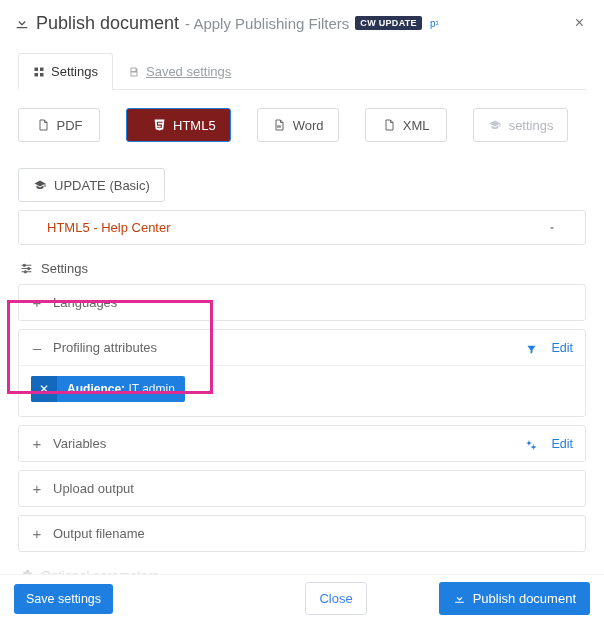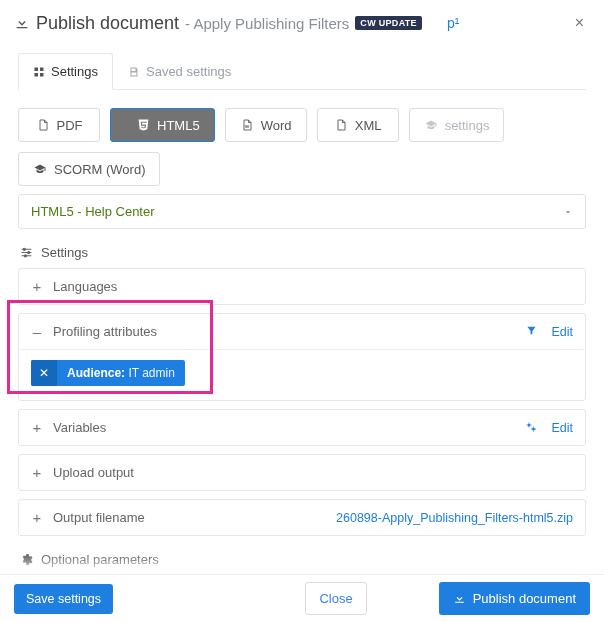--- a/index.html
+++ b/index.html
@@ -17,65 +17,65 @@
   .titlebar {
     display: flex; align-items: center; gap: 6px;
     padding: 10px 14px 8px 14px;
   }
   .titlebar .title { font-size: 18px; color:#444; font-weight:400;}
   .titlebar .subtitle { font-size: 15px; color:#8a8f98; font-weight:300;}
   .badge-cw {
     background:#2b3452; color:#fff; font-size:9px; font-weight:600;
     padding:2px 5px; border-radius:2px; letter-spacing:0.3px;
   }
-  .title-sup { color:#1e7fe0; font-size:14px; margin-left:19px; }
+  .title-sup { color:#1e7fe0; font-size:10px; margin-left:2px; }
   .close-x { margin-left:auto; color:#777; cursor:pointer; font-size:16px; padding:4px 6px;}
   .content {
     flex:1; overflow-y:auto; padding: 0 18px 10px 18px;
     border-top:1px solid #fff;
   }
   
   .content::-webkit-scrollbar { width:6px; }
   .content::-webkit-scrollbar-thumb { background:#c9ccd1; border-radius:3px;}
   .tabs { display:flex; margin-top:8px; border-bottom:1px solid #e5e7ea;}
   .tab {
     display:flex; align-items:center; gap:6px;
     padding:10px 14px; font-size:13px; color:#888;
     border:1px solid transparent; border-bottom:none;
     cursor:pointer;
   }
   .tab.active {
     color:#333; border-color:#e5e7ea; border-bottom:1px solid #fff;
     margin-bottom:-1px; background:#fff; border-radius:3px 3px 0 0;
   }
-  .formats { display:flex; flex-wrap:wrap; gap:10px; margin:18px 0 8px 0;}
+  .formats { display:flex; flex-wrap:wrap; gap:26px; margin:18px 0 8px 0;}
   .fmt {
     display:flex; align-items:center; justify-content:center; gap:7px;
     min-width:82px; height:34px; padding:0 14px;
     border:1px solid #d9dce0; border-radius:3px; background:#fff;
     color:#555; font-size:13px; cursor:pointer;
   }
-  .fmt.selected { background:#737373; color:#fff; border-color:#1e7fe0;padding-left:25px;}
+  .fmt.selected { background:#7f1d1d; color:#fff; border-color:#1e7fe0;padding-left:25px;}
   .fmt.disabled { color:#b3b7bd; }
   .fmt .ico { width:14px; height:14px; display:inline-flex; align-items:center; justify-content:center;}
   .select-row {
     display:flex; align-items:center; justify-content:space-between;
-    border:1px solid #e1e3e7; border-radius:3px; padding:9px 12px; margin-top:8px;
-    color:#4d7c0f; font-size:13px; cursor:pointer;
+    border:1px solid #e1e3e7; border-radius:3px; padding:9px 28px; margin-top:8px;
+    color:#c2410c; font-size:13px; cursor:pointer;
   }
   .sect-head { display:flex; align-items:center; gap:8px; margin:16px 0 8px 2px; color:#555; font-size:13px;}
   .acc {
     border:1px solid #e4e6ea; border-radius:3px; margin-bottom:8px; background:#fff;
   }
   .acc-head {
     display:flex; align-items:center; justify-content:space-between;
     padding:9px 12px; color:#666; font-size:13px; cursor:pointer;
   }
   .acc-head .left { display:flex; align-items:center; gap:10px;}
-  .acc-head .right { display:flex; align-items:flex-start; gap:14px; color:#1e7fe0; font-size:12.5px;}
+  .acc-head .right { display:flex; align-items:flex-end; gap:14px; color:#1e7fe0; font-size:12.5px;}
   .acc-body { padding:10px 12px 14px 12px; border-top:1px solid #eef0f3;}
   .chip {
     display:inline-flex; align-items:center; background:#1e7fe0; color:#fff;
     border-radius:2px; overflow:hidden; font-size:12px;
   }
   .chip .chip-x { background:#1569bd; padding:6px 8px; cursor:pointer; }
   .chip .chip-body { padding:5px 10px; }
   .chip .chip-key { font-weight:600; }
   .chip .chip-val { font-weight:300; opacity:0.92; }
   .highlight {
@@ -97,21 +97,21 @@
     display:flex; align-items:center; padding:0 14px; background:#fff;
     border-top:1px solid #f0f1f3;
     gap:32px;
   }
   .btn { border-radius:3px; font-size:13px; padding:8px 13px; cursor:pointer; border:1px solid transparent; display:inline-flex; align-items:center; gap:7px;}
   .btn.primary { background:#1e7fe0; color:#fff; }
   .btn.primary.small { font-size:12.5px; padding:7px 11px;}
   .btn.plain { background:#fff; color:#3b82f6; border-color:#d9dce0;}
   .footer .spacer { flex:1; }
   svg { display:block; }
-  .muted { color:#9aa0a8; }
+  .muted { color:#9aa0a8;text-decoration:underline; }
   .plus, .minus { font-size:15px; width:12px; text-align:center; color:#777;}
 </style>
 </head>
 <body>
 
 <div class="dialog">
 
   <div class="titlebar">
     <span>
       <svg width="16" height="16" viewBox="0 0 24 24" fill="#555">
@@ -193,21 +193,21 @@
             </svg>
           </span>
         <span>settings</span>
       </div>
       <div class="fmt">
         <span class="ico">
             <svg width="14" height="12" viewBox="0 0 24 24" fill="#555">
               <path d="M12 3L1 9l11 6 9-5v6h2V9L12 3zM5 13v4c0 1.7 3.1 3 7 3s7-1.3 7-3v-4l-7 4-7-4z"></path>
             </svg>
           </span>
-        <span>SCORM (Word)</span>
+        <span>UPDATE (Basic)</span>
       </div>
     </div>
 
     <div class="select-row">
       <span>HTML5 - Help Center</span>
       <span>
           <svg width="10" height="10" viewBox="0 0 24 24" fill="#777">
             <path d="M7 10l5 5 5-5z"></path>
           </svg>
         </span>
@@ -285,23 +285,20 @@
             <span>Upload output</span>
           </div>
       </div>
     </div>
 
     <div class="acc">
       <div class="acc-head">
         <div class="left">
             <span class="plus">+</span>
             <span>Output filename</span>
-          </div>
-        <div class="right">
-            <span class="filename">260898-Apply_Publishing_Filters-html5.zip</span>
           </div>
       </div>
     </div>
 
     <div class="opt-head">
       <span>
           <svg width="13" height="13" viewBox="0 0 24 24" fill="#555">
             <path d="M12 8a4 4 0 100 8 4 4 0 000-8zm9 4a7 7 0 00-.1-1.2l2.1-1.6-2-3.5-2.5 1a7 7 0 00-2-1.2L16 2h-4l-.5 2.5a7 7 0 00-2 1.2l-2.5-1-2 3.5L7.1 10A7 7 0 007 12c0 .4 0 .8.1 1.2L5 14.8l2 3.5 2.5-1c.6.5 1.3.9 2 1.2L12 22h4l.5-2.5c.7-.3 1.4-.7 2-1.2l2.5 1 2-3.5-2.1-1.6c.1-.4.1-.8.1-1.2z"></path>
           </svg>
         </span>

